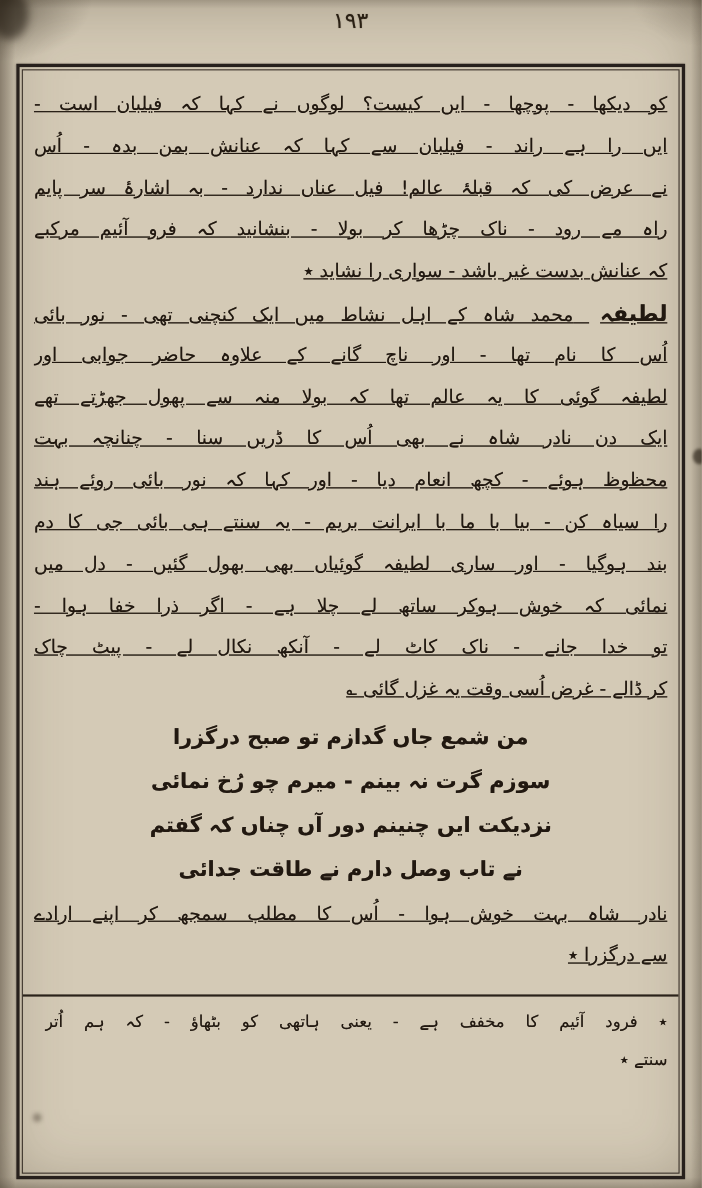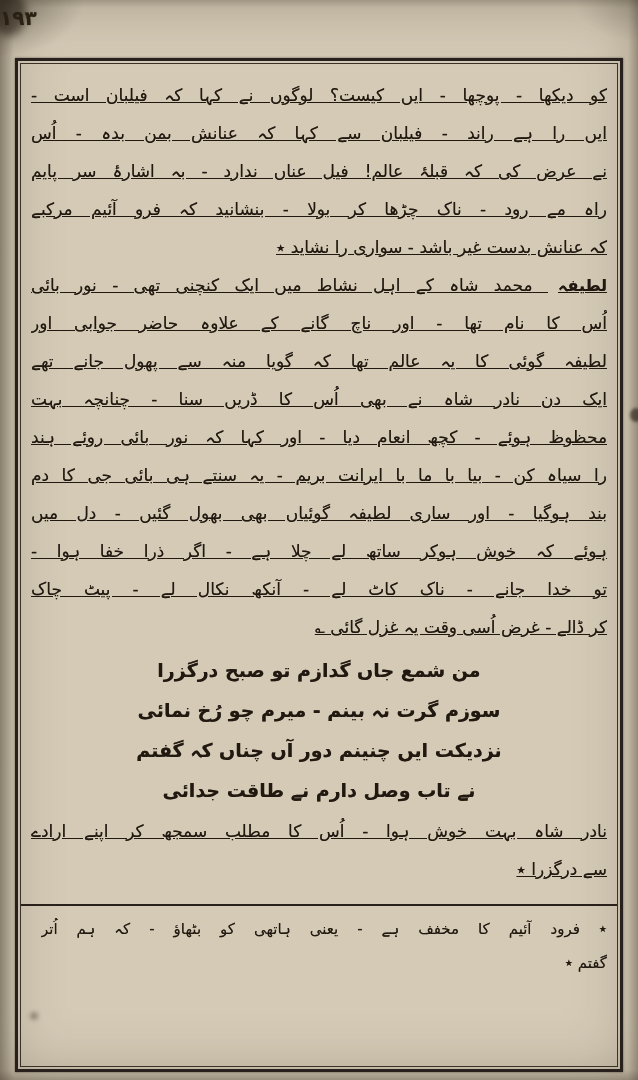--- a/index.html
+++ b/index.html
@@ -15,22 +15,22 @@
       linear-gradient(0deg, rgba(55,45,33,.25) 0, rgba(55,45,33,0) 10px),
       linear-gradient(180deg, rgba(55,45,33,.20) 0, rgba(55,45,33,0) 8px),
       #d4cab6;
     box-shadow: inset 0 0 60px rgba(70,58,40,.35);
     overflow:hidden;
     font-family:"DejaVu Sans", sans-serif;
     color:#221910;
   }
   .pagenum{
     position:absolute;top:6px;left:0;right:0;
-    text-align:left;
-    font-size:20px;font-weight:bold;
+    text-align:center;
+    font-size:20px;font-weight:normal;
     letter-spacing:2px;
     color:#2a2014;
     text-shadow:0 0 1px rgba(40,30,16,.5);
   }
   .frame{
     position:absolute;
     left:15px;right:15px;top:58px;bottom:8px;
     border:3px solid #27201c;
     box-shadow:0 0 2px rgba(30,24,18,.6);
   }
@@ -54,21 +54,21 @@
     overflow:hidden;
     height:38px;
     text-decoration:underline;
   }
   .line.just{
     text-align:justify;
     text-align-last:justify;
   }
   .heading{
     font-weight:bold;
-    font-size:16px;
+    font-size:20px;
     margin-inline-end:10px;
   }
   .verse{
     text-align:center;
     font-size:19px;
     font-weight:bold;
     height:40px;line-height:40px;
     overflow:hidden;
   }
   .verse-block{margin-top:4px;margin-bottom:2px;}
@@ -113,40 +113,40 @@
         <div class="line just">نے عرض کی کہ قبلۂ عالم! فیل عناں ندارد - بہ اشارۂ سر پایم</div>
         <div class="line just">راہ مے رود - ناک چڑھا کر بولا - بنشانید کہ فرو آئیم مرکبے</div>
         <div class="line">کہ عنانش بدست غیر باشد - سواری را نشاید ٭</div>
 
         <div class="line just">
           <span class="heading">لطیفہ</span>
           <span>محمد شاہ کے اہل نشاط میں ایک کنچنی تھی - نور بائی</span>
         </div>
 
         <div class="line just">اُس کا نام تھا - اور ناچ گانے کے علاوہ حاضر جوابی اور</div>
-        <div class="line just">لطیفہ گوئی کا یہ عالم تھا کہ گویا منہ سے پھول جانے تھے</div>
+        <div class="line just">لطیفہ گوئی کا یہ عالم تھا کہ بولا منہ سے پھول جھڑتے تھے</div>
         <div class="line just">ایک دن نادر شاہ نے بھی اُس کا ڈریں سنا - چنانچہ بہت</div>
         <div class="line just">محظوظ ہوئے - کچھ انعام دیا - اور کہا کہ نور بائی روئے ہند</div>
         <div class="line just">را سیاہ کن - بیا با ما با ایرانت بریم - یہ سنتے ہی بائی جی کا دم</div>
         <div class="line just">بند ہوگیا - اور ساری لطیفہ گوئیاں بھی بھول گئیں - دل میں</div>
-        <div class="line just">ہوئے کہ خوش ہوکر ساتھ لے چلا ہے - اگر ذرا خفا ہوا -</div>
+        <div class="line just">نمائی کہ خوش ہوکر ساتھ لے چلا ہے - اگر ذرا خفا ہوا -</div>
         <div class="line just">تو خدا جانے - ناک کاٹ لے - آنکھ نکال لے - پیٹ چاک</div>
         <div class="line">کر ڈالے - غرض اُسی وقت یہ غزل گائی ؎</div>
 
         <div class="verse-block">
           <div class="verse">من شمع جاں گدازم تو صبح درگزرا</div>
           <div class="verse">سوزم گرت نہ بینم - میرم چو رُخ نمائی</div>
           <div class="verse">نزدیکت ایں چنینم دور آں چناں کہ گفتم</div>
           <div class="verse">نے تاب وصل دارم نے طاقت جدائی</div>
         </div>
 
         <div class="line just">نادر شاہ بہت خوش ہوا - اُس کا مطلب سمجھ کر اپنے ارادے</div>
         <div class="line">سے درگزرا ٭</div>
 
         <hr class="footnote-rule">
 
         <div class="fnote just">٭ فرود آئیم کا مخفف ہے - یعنی ہاتھی کو بٹھاؤ - کہ ہم اُتر</div>
-        <div class="fnote">گفتم ٭</div>
+        <div class="fnote">سنتے ٭</div>
 
       </div>
     </div>
   </div>
 </div>
 
 </body></html>

